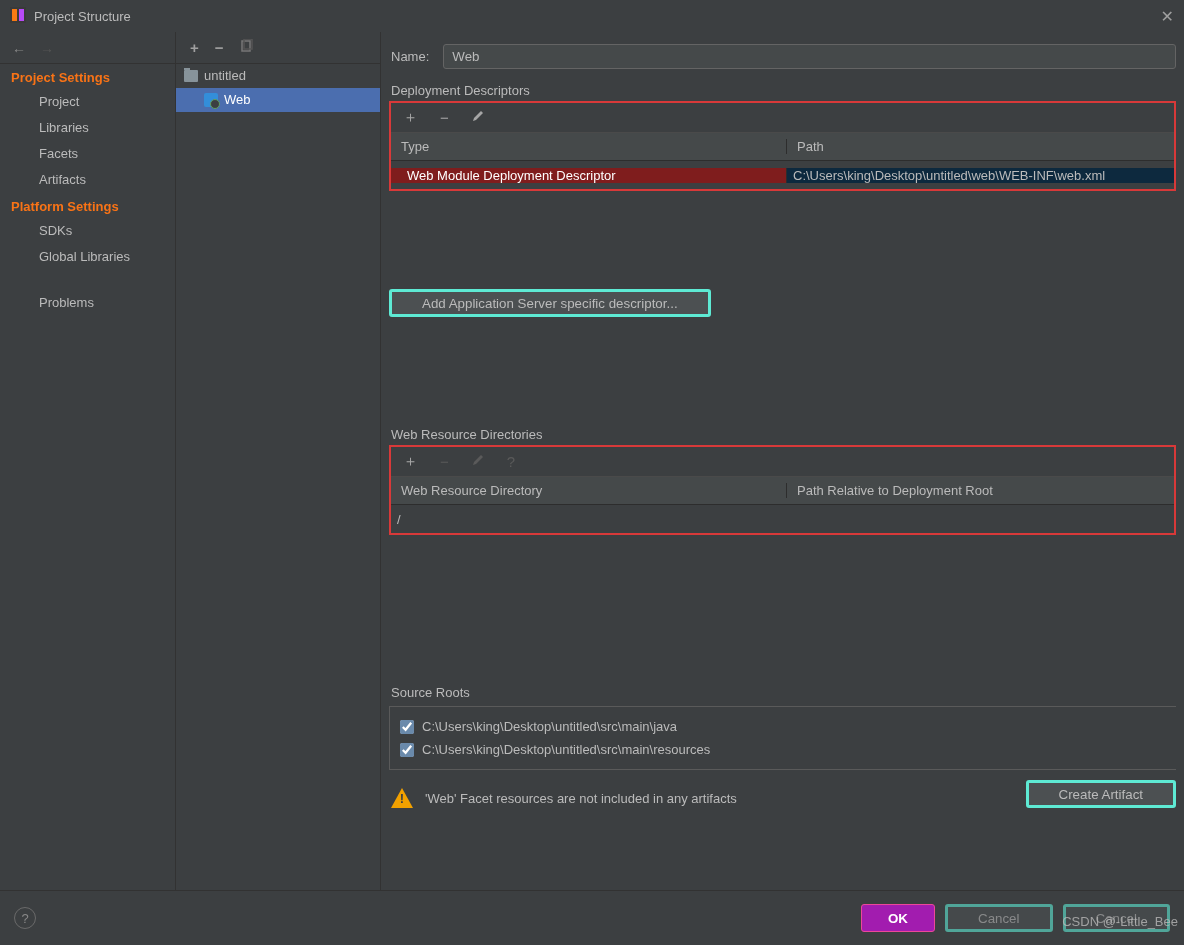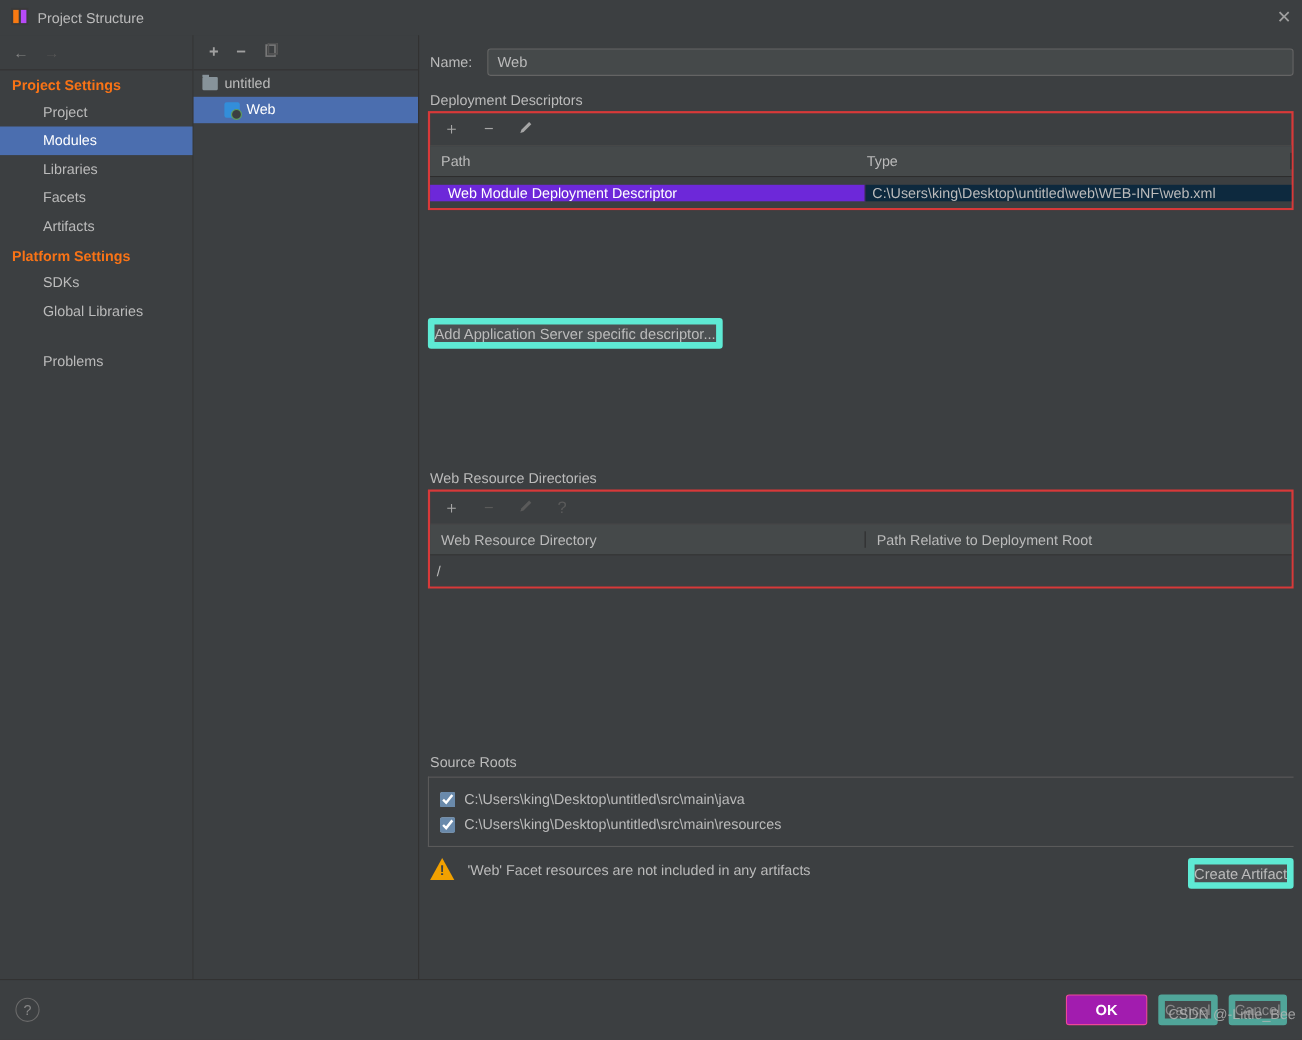--- a/index.html
+++ b/index.html
@@ -44,44 +44,44 @@
   .box-toolbar { height:30px; display:flex; align-items:center; gap:22px; padding:0 12px; border-bottom:1px solid #4a4a4a; }
   .box-toolbar .ico { color:#a6a6a6; cursor:pointer; font-size:15px; }
   .box-toolbar .ico.disabled { color:#5a5a5a; }
 
   .tbl-header { display:flex; background:#45494a; height:28px; align-items:center; border-bottom:1px solid #2d2d2d; }
   .tbl-header .cell { padding:0 10px; color:#bbb; }
   .col1 { width:396px; border-right:1px solid #2d2d2d; }
   .col2 { flex:1; }
   .tbl-row { display:flex; height:28px; align-items:center; }
   .tbl-row .cell { padding:0 6px; }
-  .tbl-row.sel .cell.col1 { background:#6d28d9; color:#fff;padding-left:16px; }
+  .tbl-row.sel .cell.col1 { background:#7f1d1d; color:#fff;padding-left:16px; }
   .tbl-row.sel .cell.col2 { background:#0d293e; color:#bbb; }
   .tbl-body { background:#3c3f41; }
   .fill200 { height:90px; }
   .fill150 { height:150px; }
 
-  .btn { background:#4c5052; border:6px solid #5eead4; color:#bbb; height:28px; padding:0 0; border-radius:3px; cursor:pointer; display:inline-flex; align-items:center; }
+  .btn { background:#4c5052; border:3px solid #5eead4; color:#bbb; height:28px; padding:0 30px; border-radius:3px; cursor:pointer; display:inline-flex; align-items:center; }
   .btn-primary { background:#a21caf; border:1px solid #ec4899; color:#fff; font-weight:bold; padding:0 26px; }
   .btn-disabled { opacity:0.6; }
 
   .add-btn-row { margin-top:8px; }
 
   .gap-block { height:110px; }
 
   .resdir-col1 { width:396px; border-right:1px solid #2d2d2d; }
   .resdir-col2 { flex:1; }
   .tbl-row .cell.resdir-col1 { display:flex; align-items:center; gap:6px; }
   .mini-folder { width:14px; height:12px; background:#4a88c7; display:inline-block; border-radius:1px; }
 
   .source-box { border:1px solid #5a5a5a; border-right:none; padding:8px 10px; margin-top:3px; }
   .check-row { display:flex; align-items:center; gap:8px; padding:4px 0; }
   .check-row input { accent-color:#6a8aab; width:14px; height:14px; }
 
-  .warn-row { display:flex; align-items:flex-start; gap:12px; padding:10px 0 0 2px; justify-content:space-between; }
+  .warn-row { display:flex; align-items:flex-end; gap:12px; padding:10px 0 0 2px; justify-content:space-between; }
   .warn-left { display:flex; align-items:center; gap:12px; }
   .warn-icon { width:22px; height:20px; display:inline-block; position:relative; }
   .warn-icon::before { content:""; position:absolute; left:0; bottom:0; border-left:11px solid transparent; border-right:11px solid transparent; border-bottom:20px solid #f2a100; }
   .warn-icon::after { content:"!"; position:absolute; left:0; width:22px; text-align:center; top:3px; color:#3c3f41; font-weight:bold; font-size:13px; }
 
   
   .bottombar { position:absolute; left:0; right:0; bottom:0; height:55px; border-top:1px solid #323232; display:flex; align-items:center; justify-content:space-between; padding:0 14px; }
   .help-circle { width:22px; height:22px; border:1px solid #6a6a6a; border-radius:50%; display:flex; align-items:center; justify-content:center; color:#888; cursor:pointer; }
   .bottom-right { display:flex; gap:10px; }
 
@@ -110,21 +110,20 @@
 
 <div class="main-area">
 
   <div class="sidebar">
     <div class="sidebar-nav">
       <span class="arrow">←</span>
       <span class="arrow disabled">→</span>
     </div>
     <div class="section-title">Project Settings</div>
     <div class="nav-item">Project</div>
-    <div class="nav-item selected">Modules</div>
     <div class="nav-item">Libraries</div>
     <div class="nav-item">Facets</div>
     <div class="nav-item">Artifacts</div>
     <div class="section-title">Platform Settings</div>
     <div class="nav-item">SDKs</div>
     <div class="nav-item">Global Libraries</div>
     <div style="height:20px"></div>
     <div class="nav-item">Problems</div>
   </div>
 
@@ -160,22 +159,22 @@
       <div class="box-toolbar">
         <span class="ico">＋</span>
         <span class="ico">−</span>
         <span class="ico">
           <svg class="pencil" viewBox="0 0 14 14">
               <path d="M2 12l1-3 7-7 2 2-7 7-3 1z" fill="#a6a6a6"></path>
             </svg>
         </span>
       </div>
       <div class="tbl-header">
+        <div class="cell col1">Type</div>
         <div class="cell col2">Path</div>
-        <div class="cell col1">Type</div>
       </div>
       <div class="tbl-body">
         <div class="tbl-row sel">
           <div class="cell col1">Web Module Deployment Descriptor</div>
           <div class="cell col2">C:\Users\king\Desktop\untitled\web\WEB-INF\web.xml</div>
         </div>
       </div>
     </div>
     <div class="fill200"></div>
     <div class="add-btn-row">

